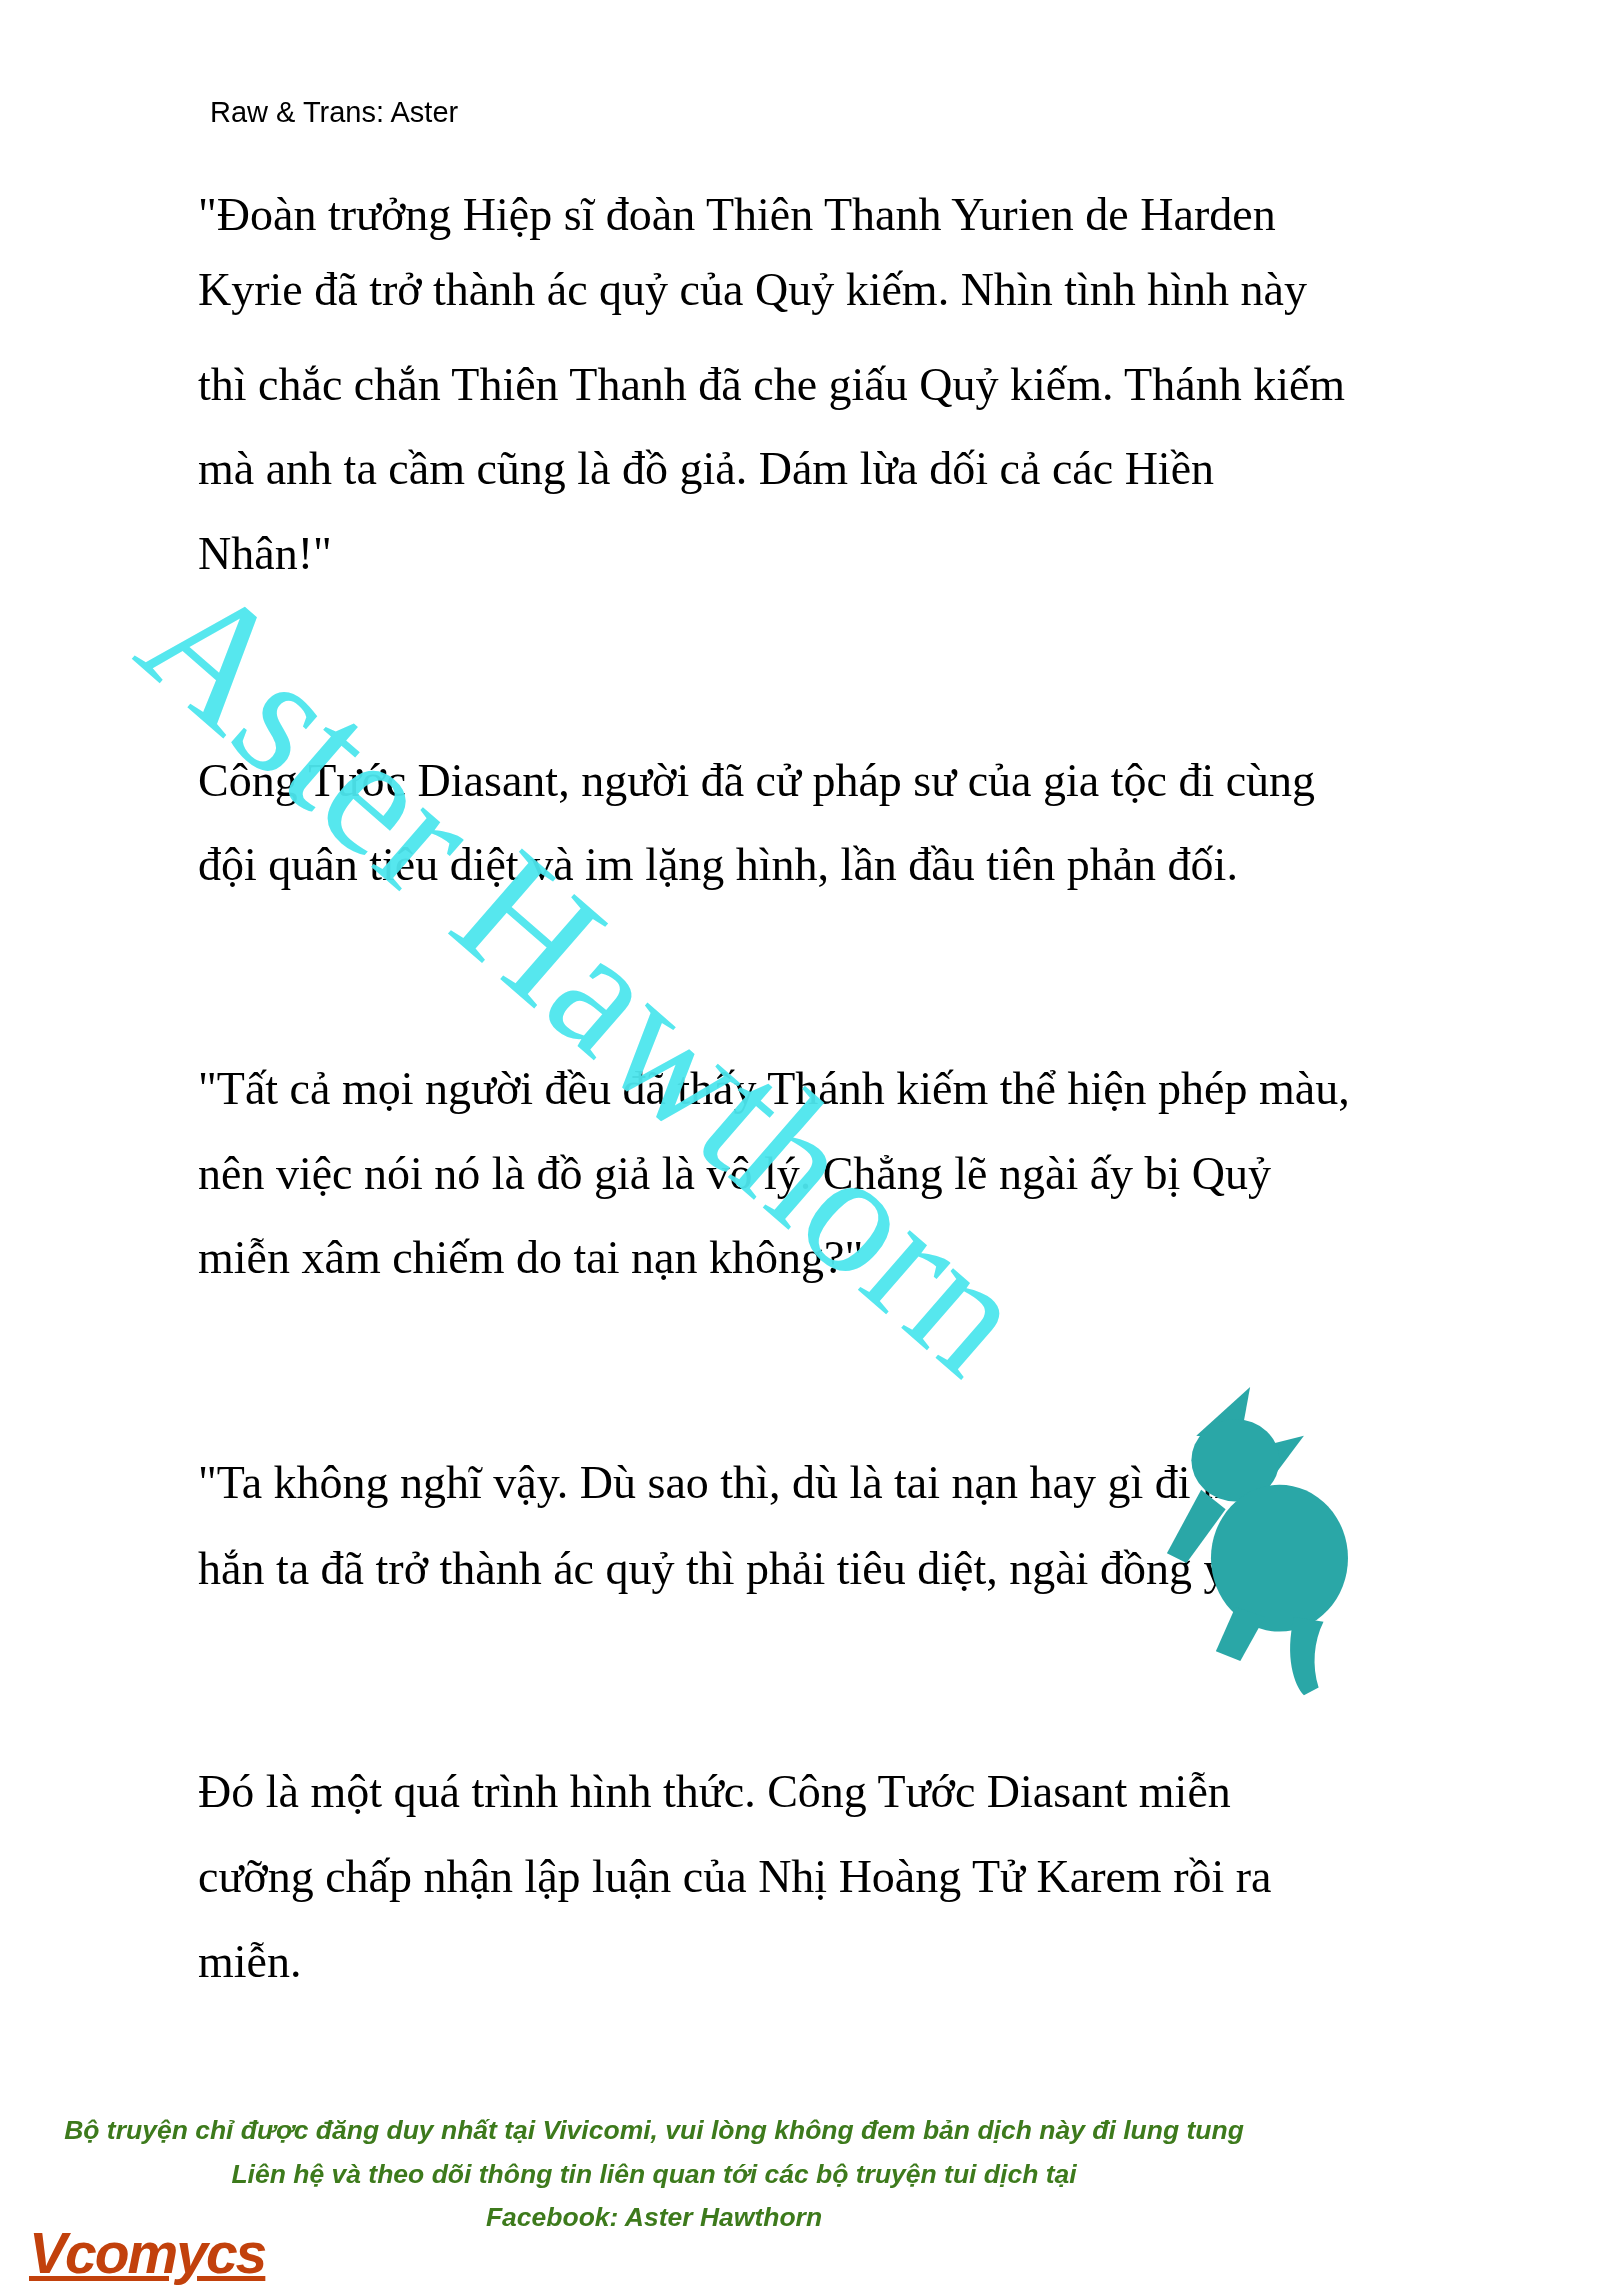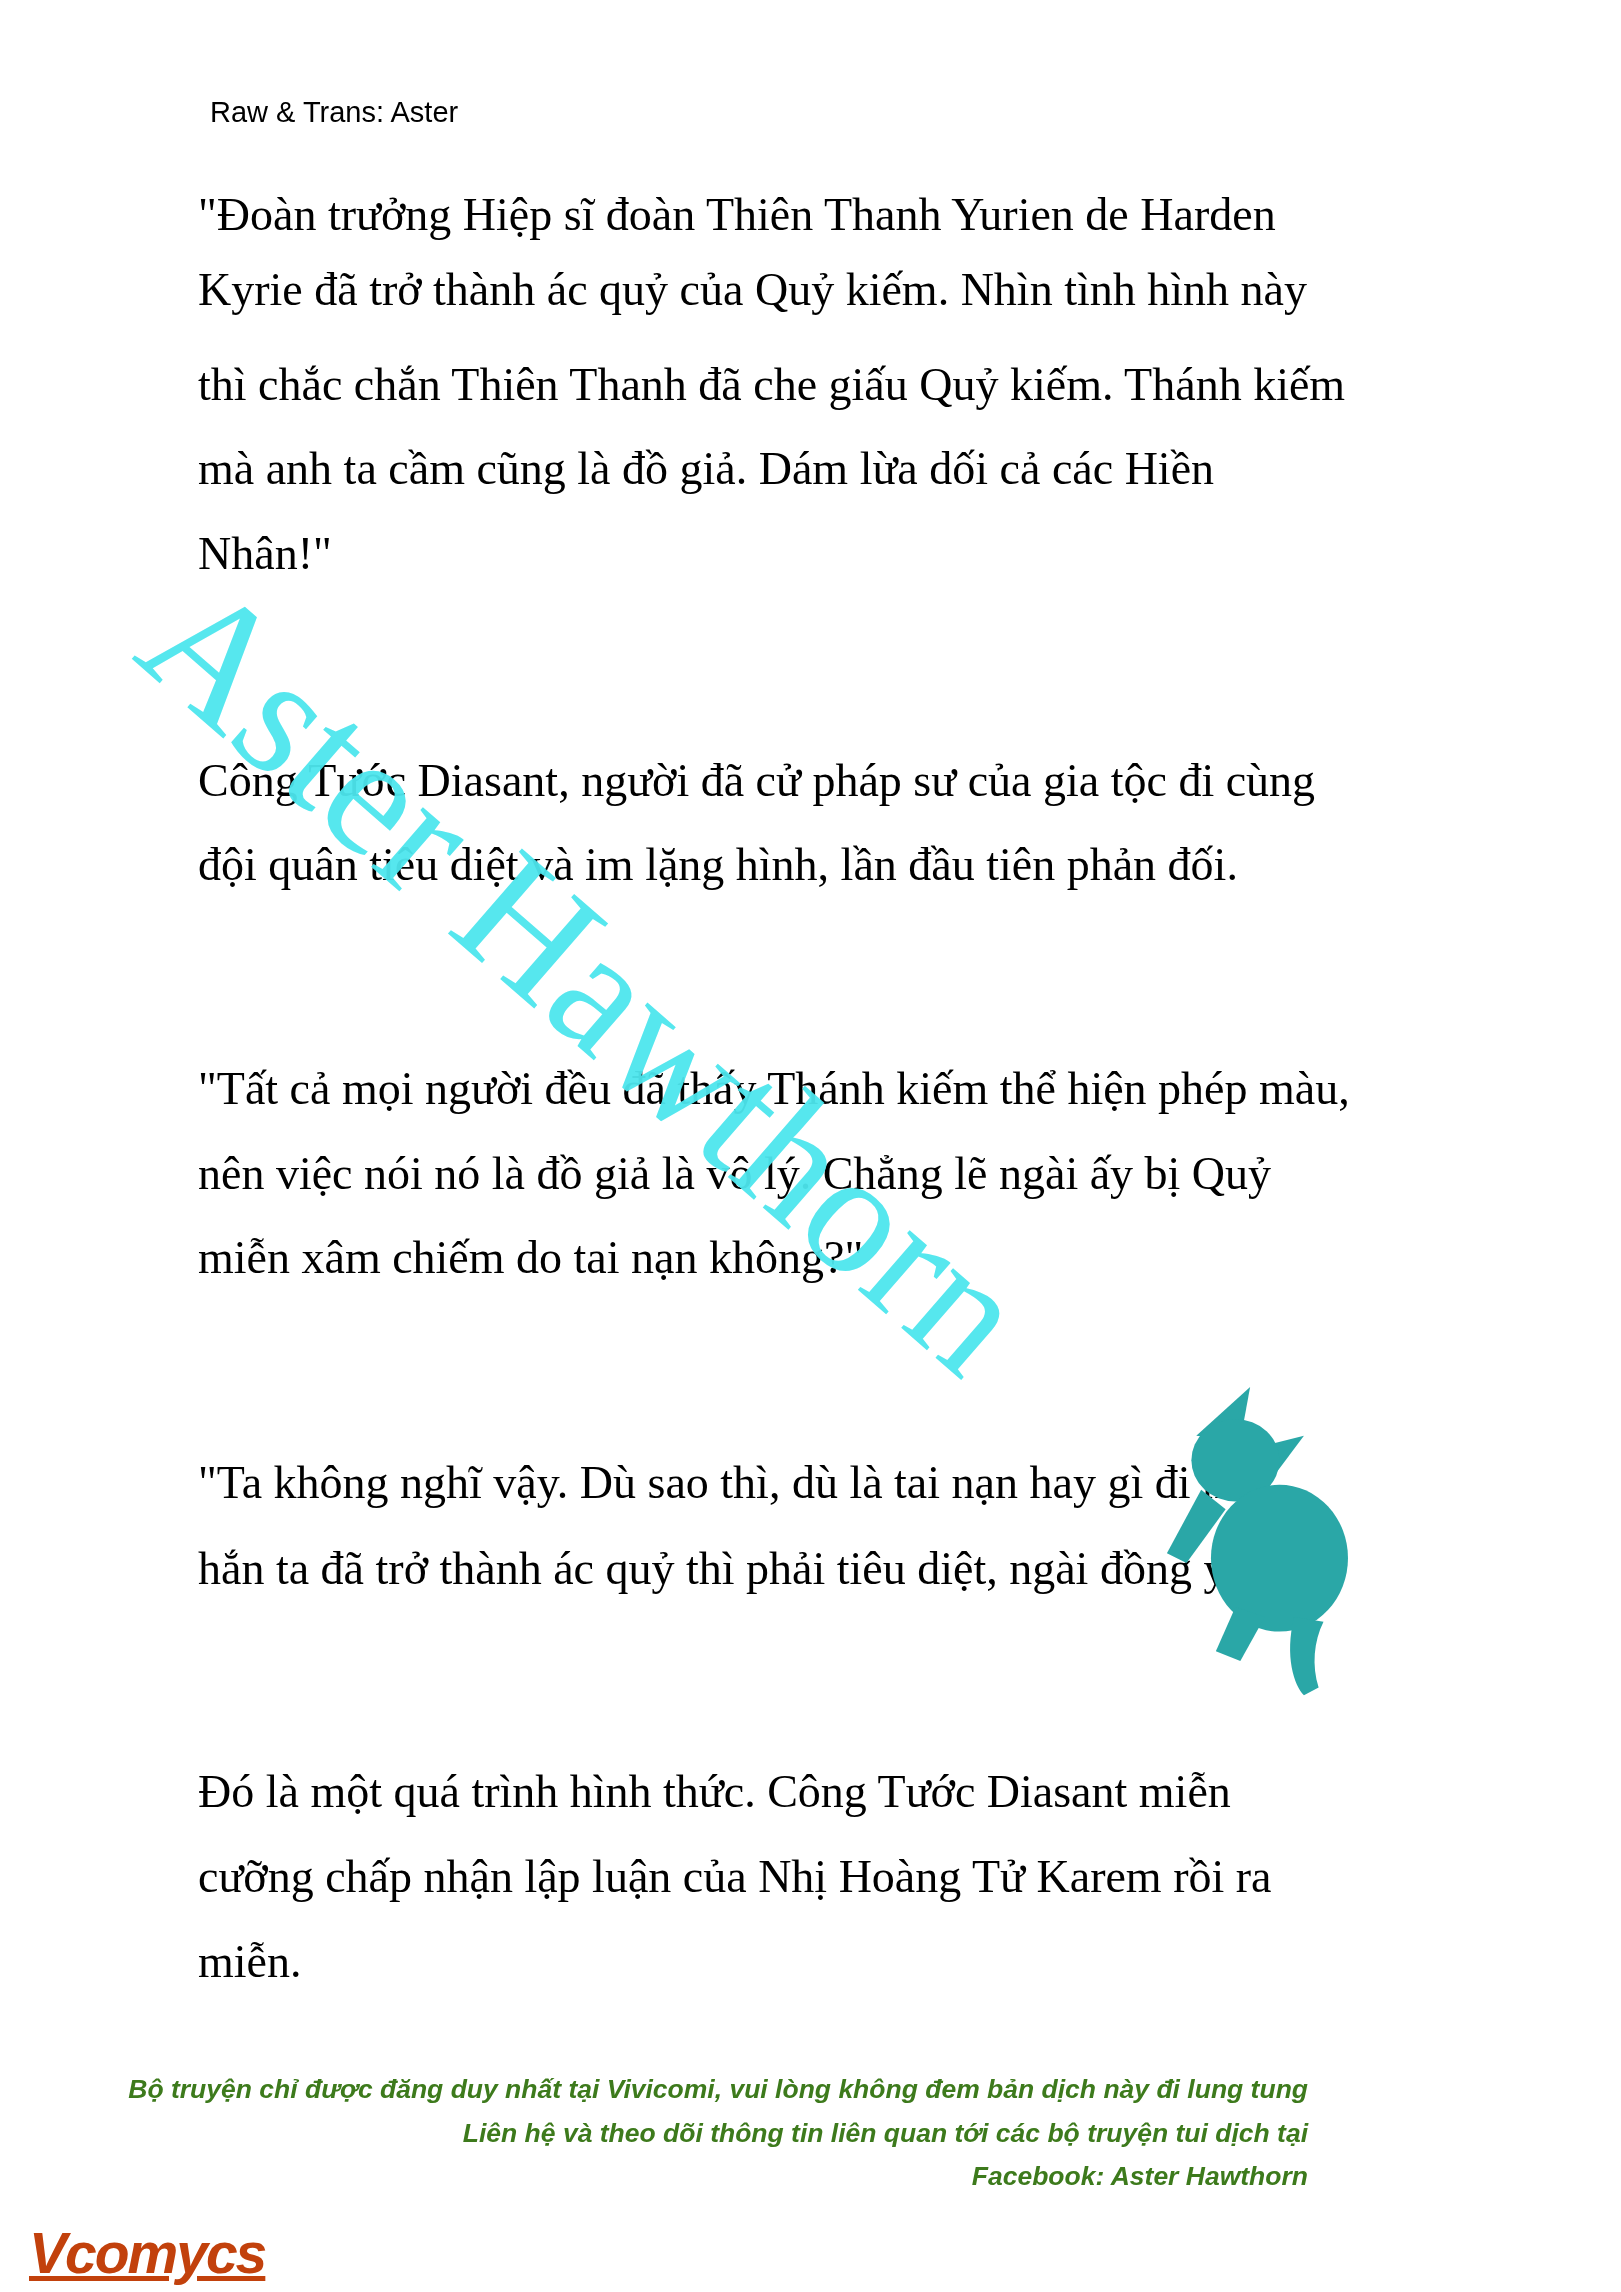--- a/index.html
+++ b/index.html
@@ -1,19 +1,19 @@
 <!DOCTYPE html>
 <html><head>
 <meta charset="utf-8">
 <style>
   html,body{margin:0;padding:0;background:#fff;}
   body{width:1621px;height:2293px;position:relative;overflow:hidden;}
   .header{position:absolute;left:198px;top:96px;font-family:"Liberation Sans",sans-serif;font-size:29px;color:#000;margin-left:12px;}
   .line{position:absolute;left:198px;font-family:"Liberation Serif",serif;font-size:46px;color:#000;white-space:nowrap;line-height:1;}
-  .footer{position:absolute;left:0;width:1308px;text-align:right;font-family:"Liberation Sans",sans-serif;font-style:italic;font-weight:bold;font-size:26.5px;color:#3d7a1c;line-height:1;}
+  .footer{position:absolute;left:0;width:1308px;text-align:center;font-family:"Liberation Sans",sans-serif;font-style:italic;font-weight:bold;font-size:26.5px;color:#3d7a1c;line-height:1;margin-top:41px;}
   .watermark{position:absolute;left:225px;top:549px;transform-origin:0 0;transform:rotate(41deg);font-family:"Liberation Serif",serif;font-size:172px;color:#4de6ee;white-space:nowrap;line-height:1;opacity:.95;pointer-events:none;}
   .cat{position:absolute;left:1157px;top:1382px;width:196px;height:323px;}
   .logo{position:absolute;left:29px;top:2220px;font-family:"Liberation Sans",sans-serif;font-style:italic;font-weight:bold;font-size:57px;letter-spacing:-2px;color:#c2410c;text-decoration:underline;}
 </style>
 </head>
 <body>
 
 <div class="header">Raw &amp; Trans: Aster</div>
 
 <div class="line" style="top:192px">"Đoàn trưởng Hiệp sĩ đoàn Thiên Thanh Yurien de Harden</div>

